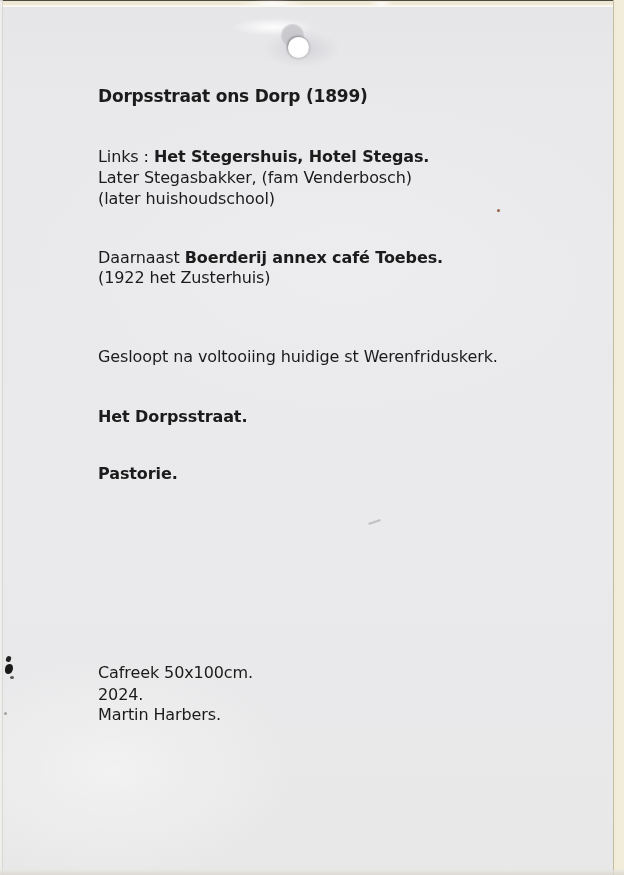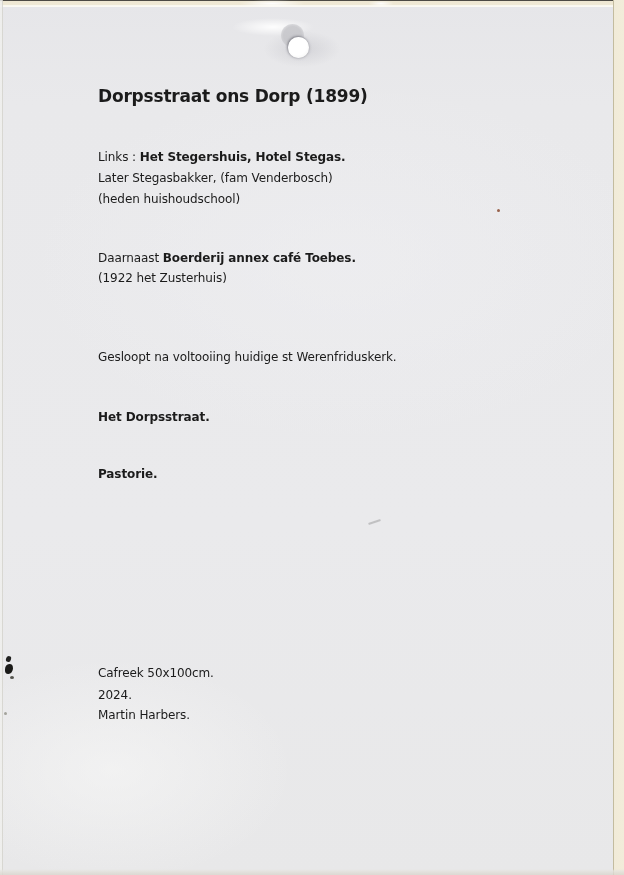--- a/index.html
+++ b/index.html
@@ -82,21 +82,21 @@
     background: #a3a39c; border-radius: 50%; }
   .dust-speck { position: absolute; left: 497px; top: 209px; width: 3px; height: 3px;
     background: #8a4a2f; border-radius: 50%; opacity: 0.85; }
   .scratch-mark { position: absolute; left: 368px; top: 521px; width: 13px; height: 2px;
     background: #b6b6b8; transform: rotate(-18deg); border-radius: 2px; opacity: 0.8; }
 
   
   .textblock { position: absolute; left: 16px; top: 0; width: 624px; height: 875px; padding-left: 37px; }
   .line {
     position: absolute; left: 82px; margin: 0;
-    font-size: 12px; line-height: 20px;
+    font-size: 16px; line-height: 20px;
     color: #1b1b1b; white-space: pre;
     letter-spacing: -0.1px;
   }
   .line b { font-weight: bold; }
   .title { font-size: 17px; font-weight: bold; letter-spacing: -0.2px; }
 </style>
 </head>
 <body>
 
 <div class="page">
@@ -120,21 +120,21 @@
   <div class="dust-speck"></div>
   <div class="scratch-mark"></div>
 
   <div class="textblock">
     <p class="line title" style="top:86px">Dorpsstraat ons Dorp (1899)</p>
 
     <p class="line" style="top:147px"><span>Links : </span><b>Het Stegershuis, Hotel Stegas.</b></p>
 
     <p class="line" style="top:168px"><span>Later Stegasbakker, (fam Venderbosch)</span><b></b></p>
 
-    <p class="line" style="top:189px"><span>(heden huishoudschool)</span><b></b></p>
+    <p class="line" style="top:189px"><span>(later huishoudschool)</span><b></b></p>
 
     <p class="line" style="top:248px"><span>Daarnaast </span><b>Boerderij annex café Toebes.</b></p>
 
     <p class="line" style="top:268px"><span>(1922 het Zusterhuis)</span><b></b></p>
 
 
     <p class="line" style="top:347px"><span>Gesloopt na voltooiing huidige st Werenfriduskerk.</span><b></b></p>
 
     <p class="line" style="top:407px"><span></span><b>Het Dorpsstraat.</b></p>
 

